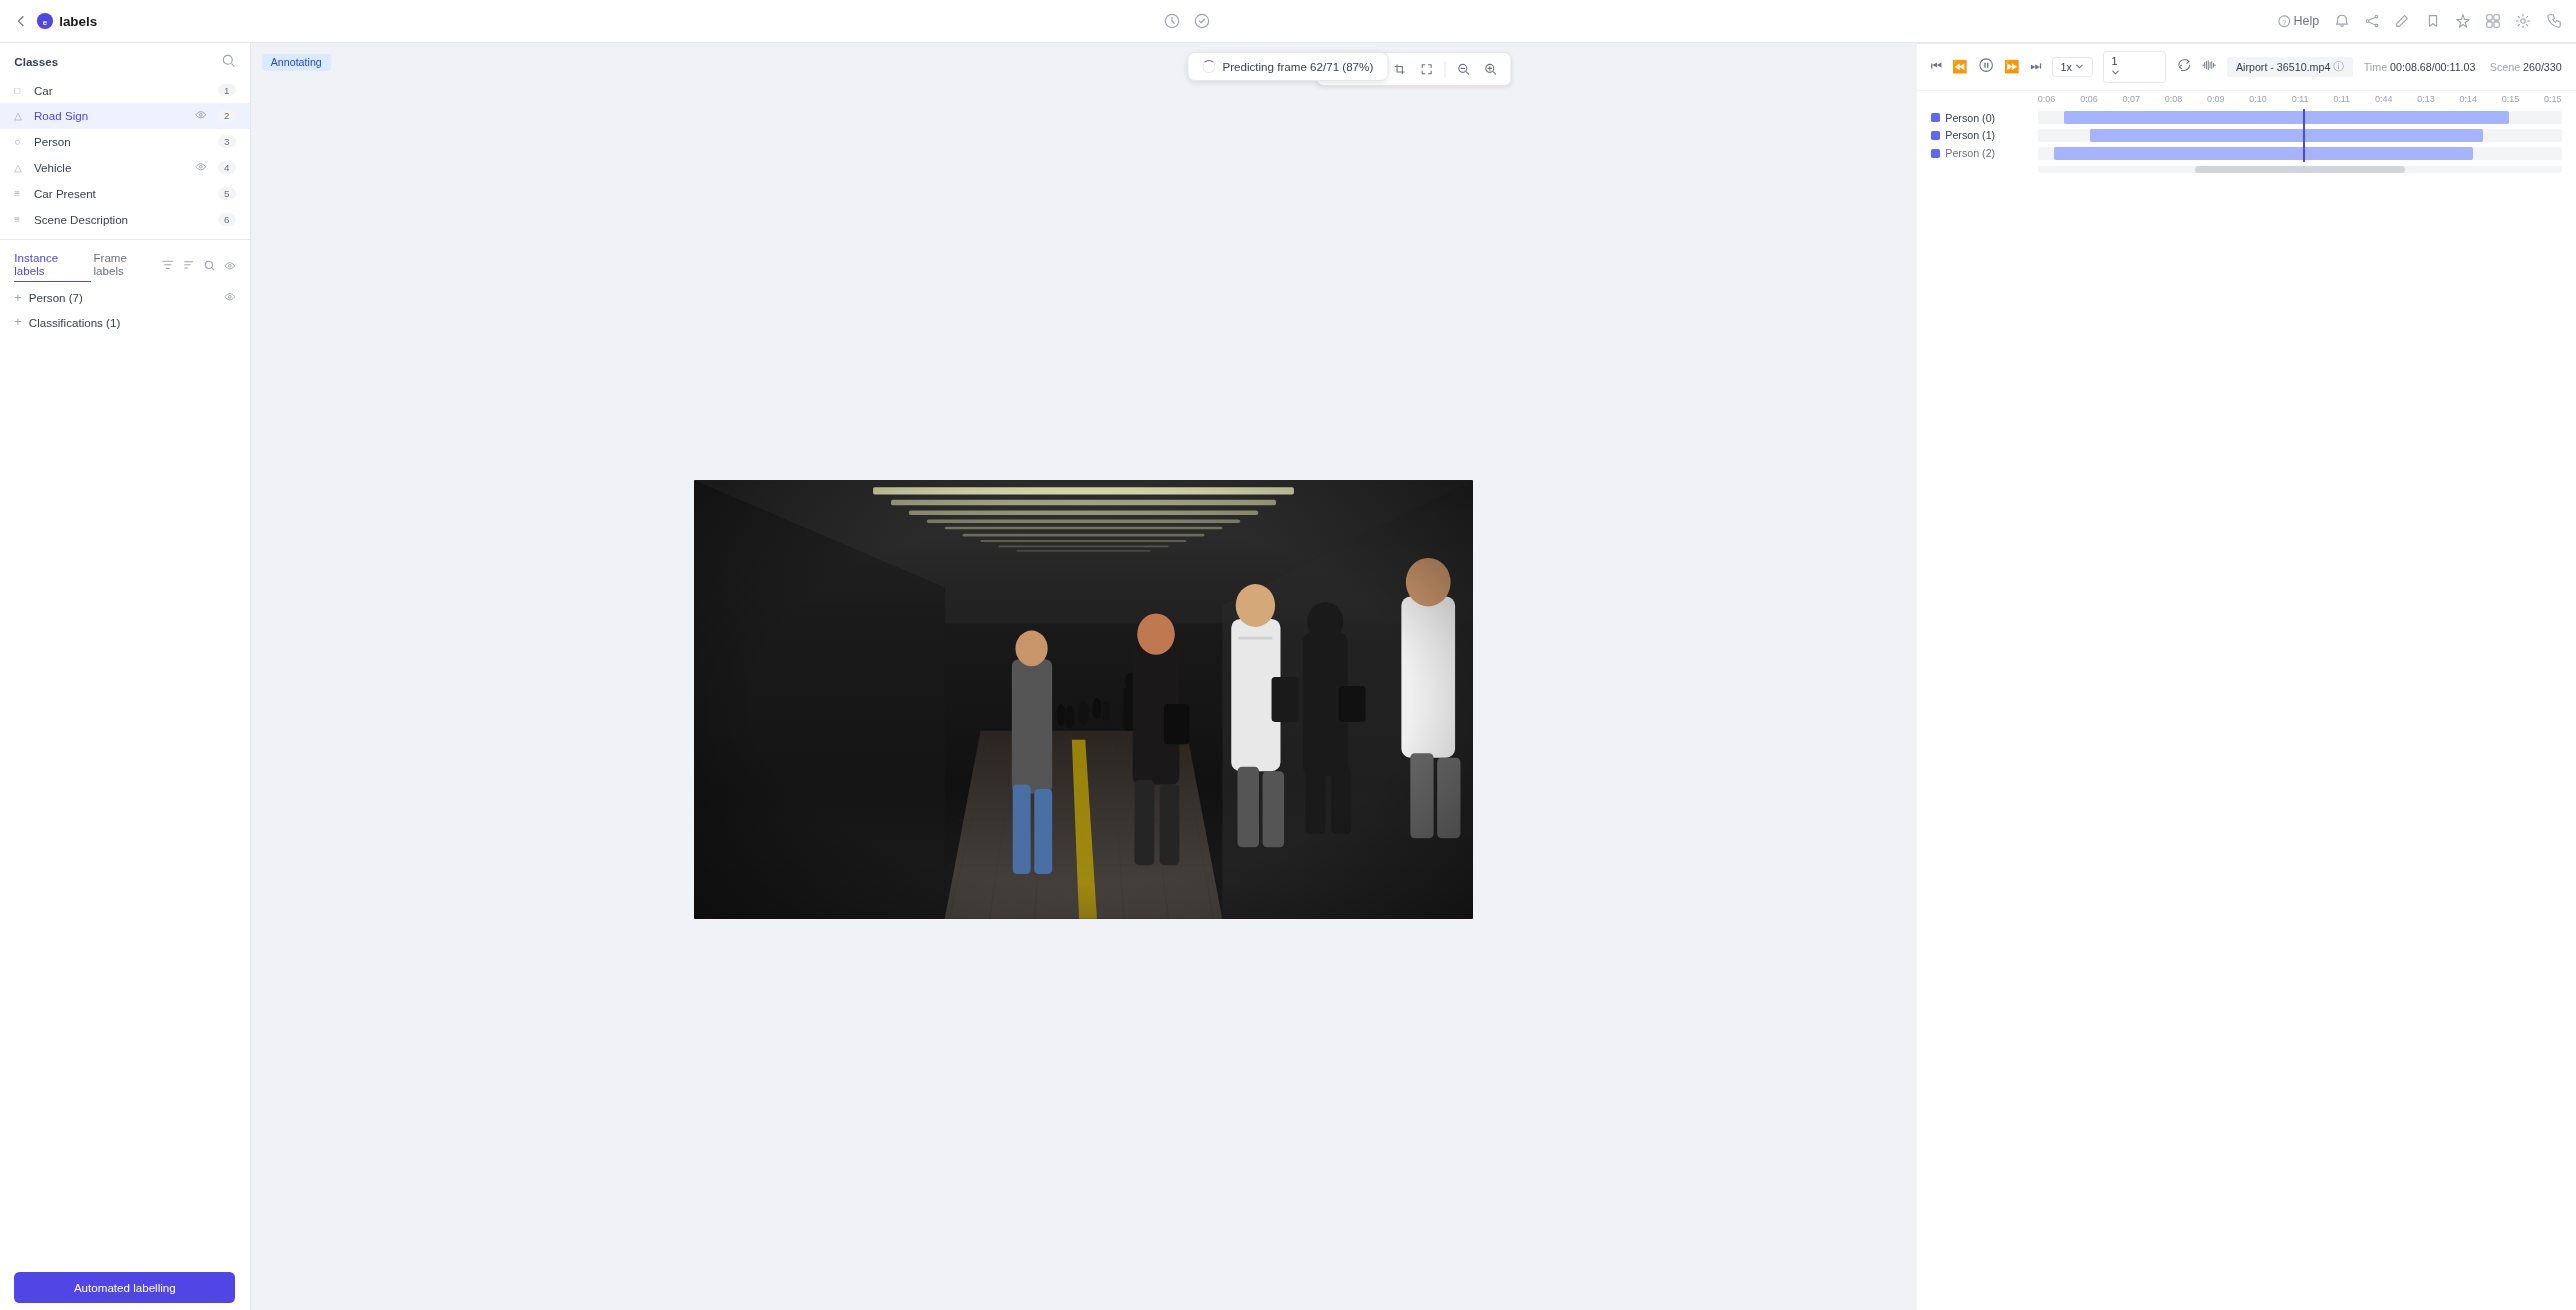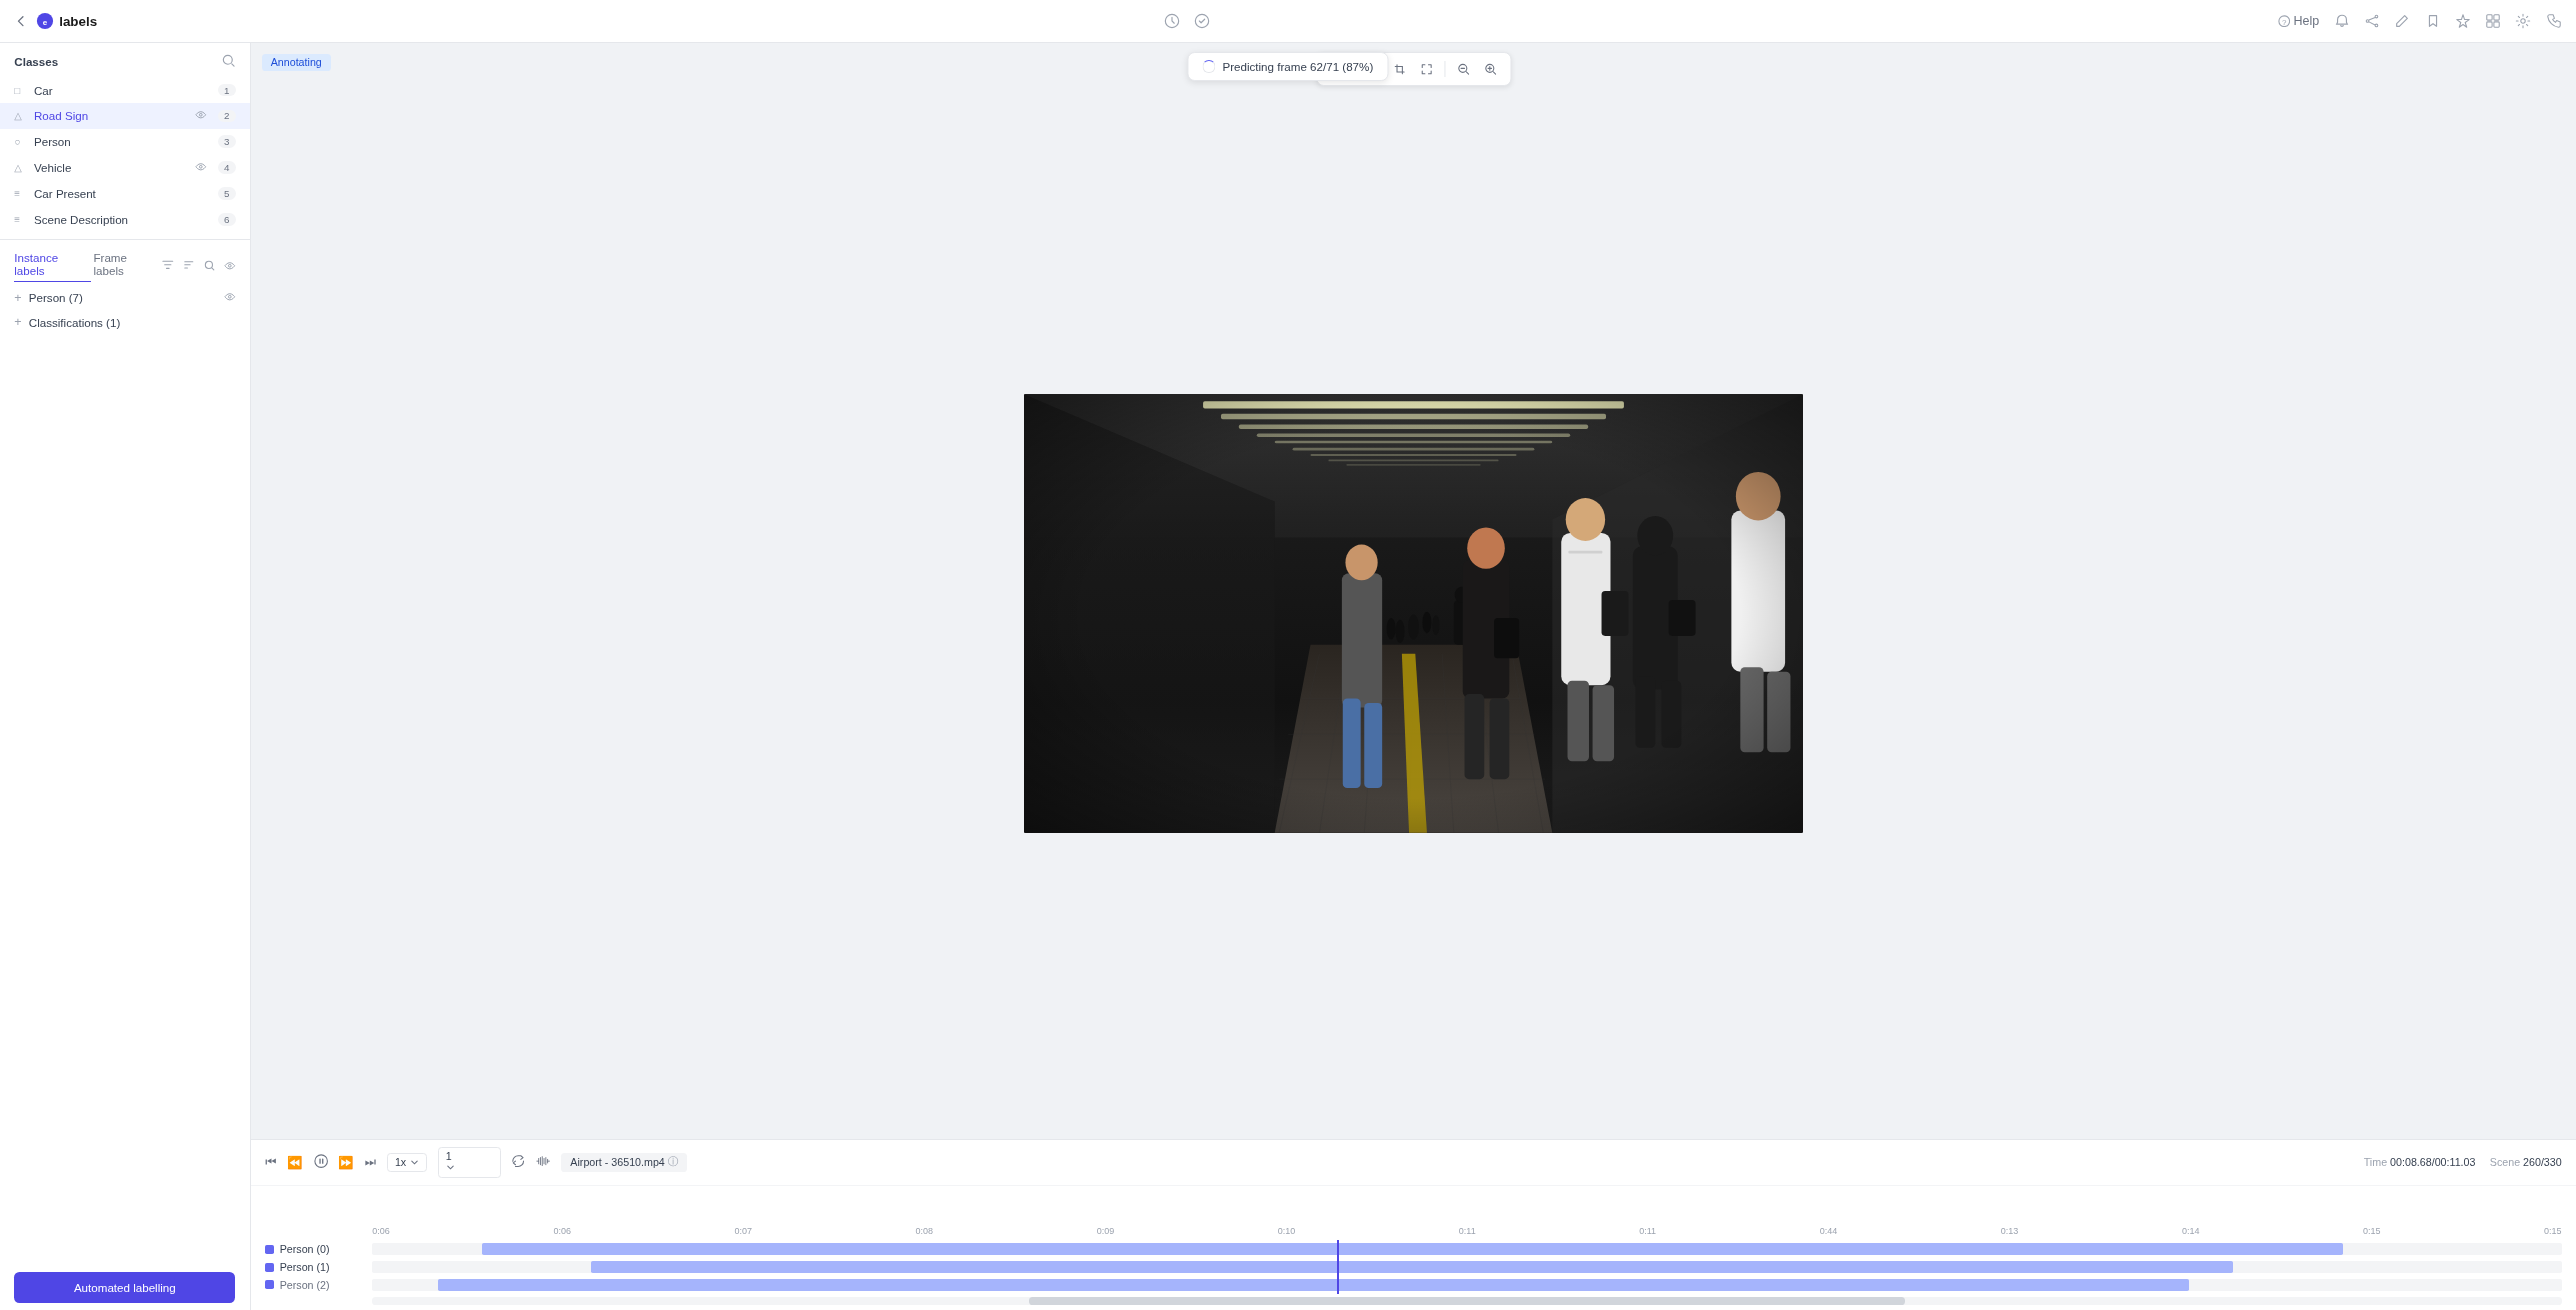--- a/index.html
+++ b/index.html
@@ -123,21 +123,21 @@
       font-size: 11.6px;
       font-weight: 500;
       cursor: pointer;
       width: calc(100% - 29px);
     }
 
     
     .canvas-area {
       flex: 1;
       display: flex;
-      flex-direction: column;
+      flex-direction: row;
       overflow: hidden;
       position: relative;
     }
 
     .annotating-badge {
       position: absolute;
       top: 10.7px;
       left: 10.7px;
       background: #dbeafe;
       color: #1d4ed8;
@@ -665,21 +665,21 @@
           </span>
           <span>
             <span style="color:#9ca3af;">Scene</span> 
             <span style="color:#374151;">260/330</span>
           </span>
         </div>
       </div>
 
       <div class="timeline">
 
-        <div style="display:flex; padding: 1.8px 0 1.8px 107px; position:relative;margin-top:36px;">
+        <div style="display:flex; padding: 1.8px 0 1.8px 107px; position:relative;">
           <div style="flex:1; position:relative; height:14.3px;">
             <div style="display:flex; justify-content:space-between; font-size:9px; color:#9ca3af; padding: 1.8px 0;">
               <span>0:06</span>
               <span>0:06</span>
               <span>0:07</span>
               <span>0:08</span>
               <span>0:09</span>
               <span>0:10</span>
               <span>0:11</span>
               <span>0:11</span>

